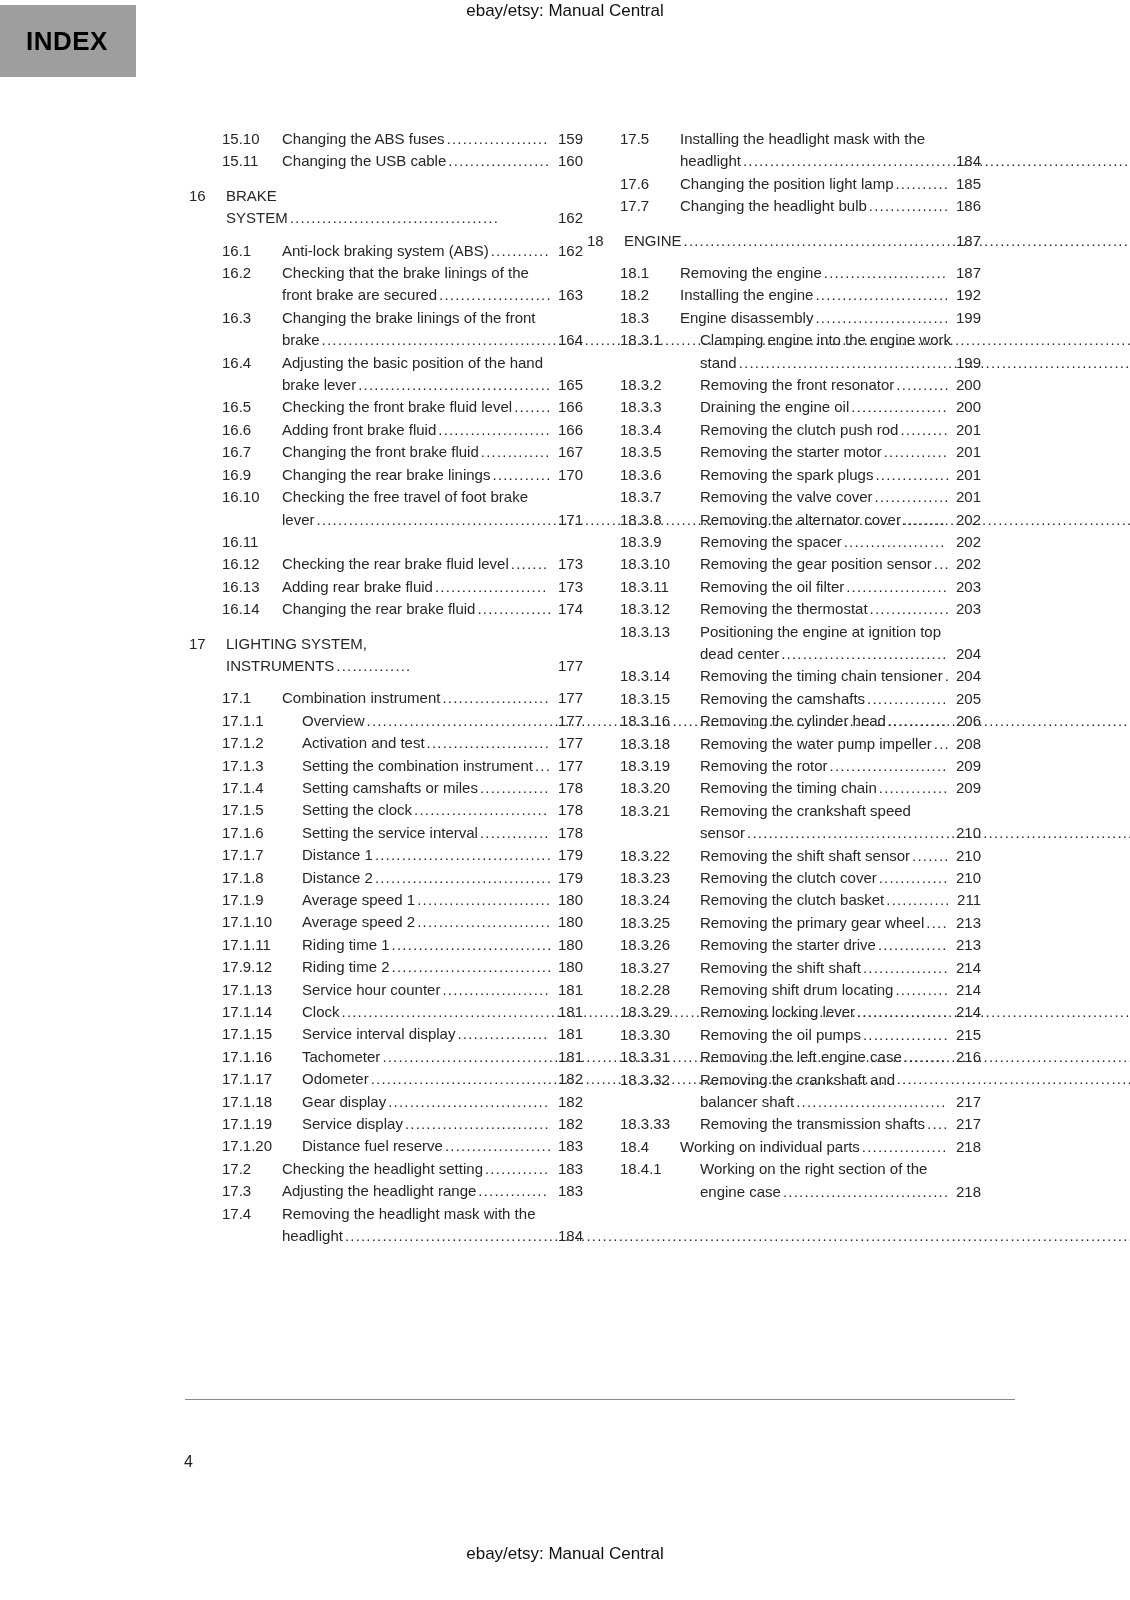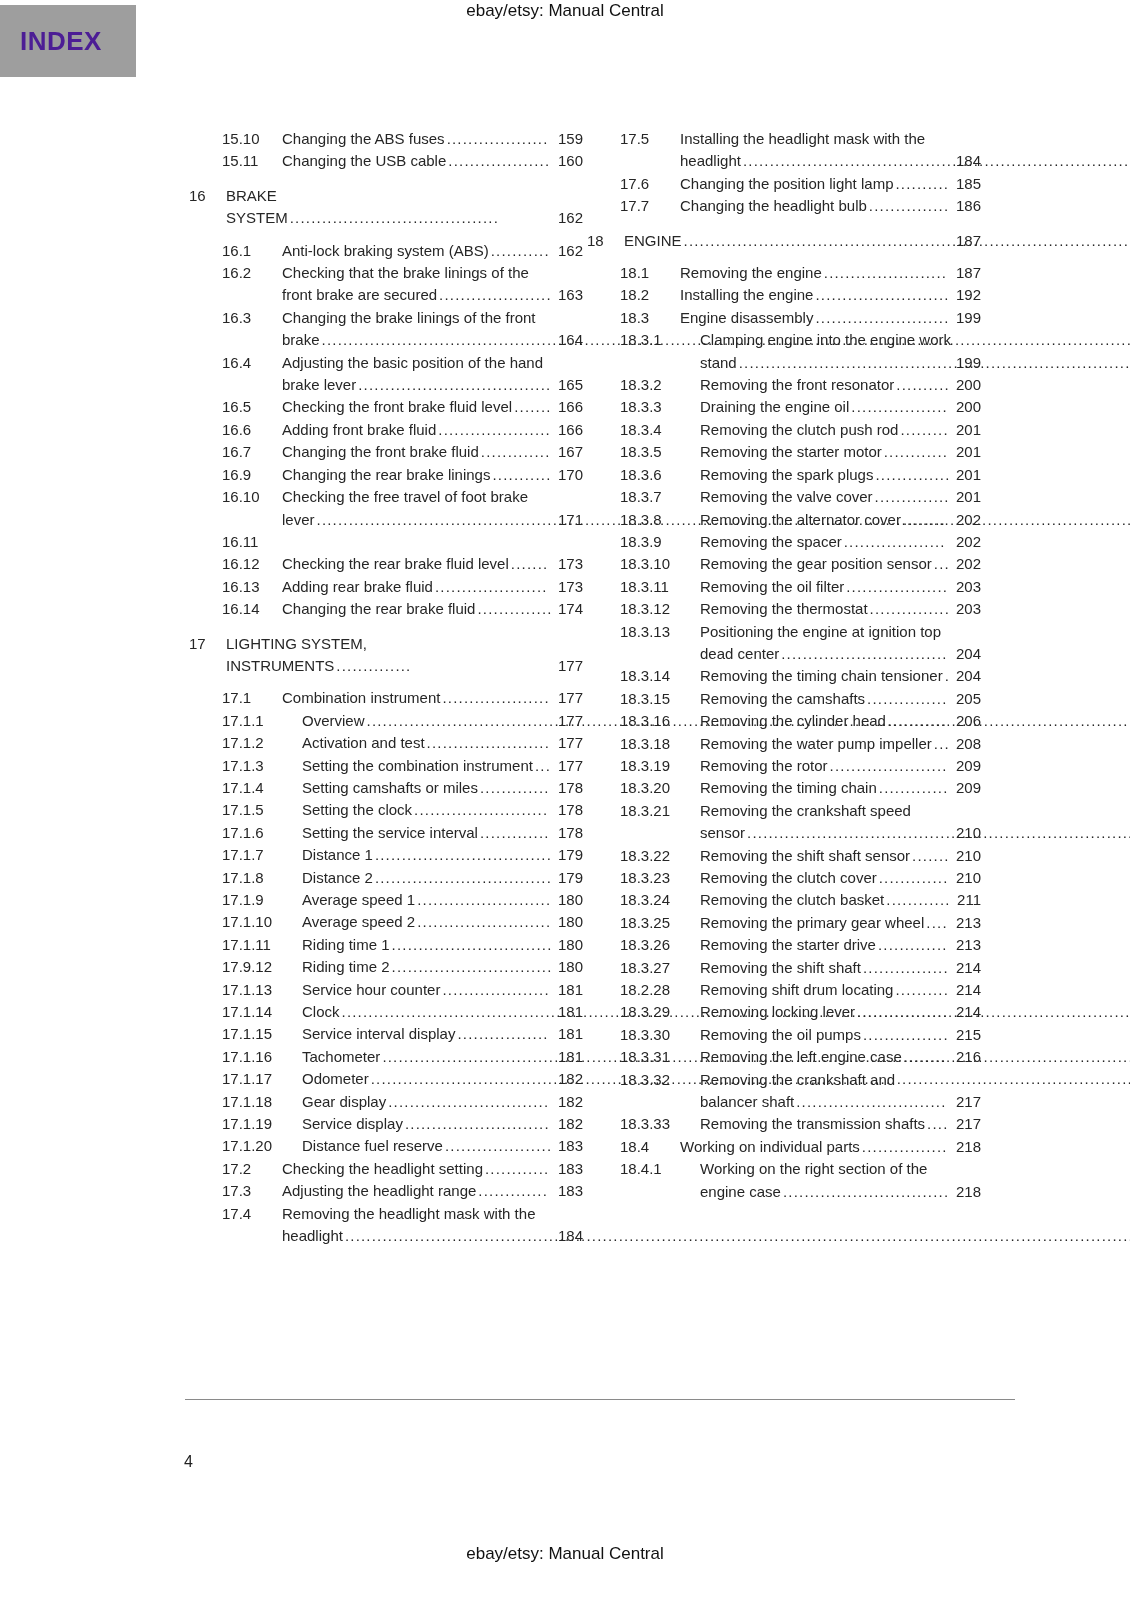--- a/index.html
+++ b/index.html
@@ -29,22 +29,22 @@
     left: 0;
     top: 5px;
     width: 136px;
     height: 72px;
     display: flex;
     align-items: center;
   }
   .index-box .label {
     font-size: 26px;
     font-weight: bold;
-    color: #4c1d95;
-    padding-left: 20px;
+    color: #000000;
+    padding-left: 26px;
     letter-spacing: 0.5px;
   }
 
   .toc {
     position: absolute;
     left: 185px;
     top: 128px;
     width: 830px;
     display: flex;
     justify-content: flex-start;

